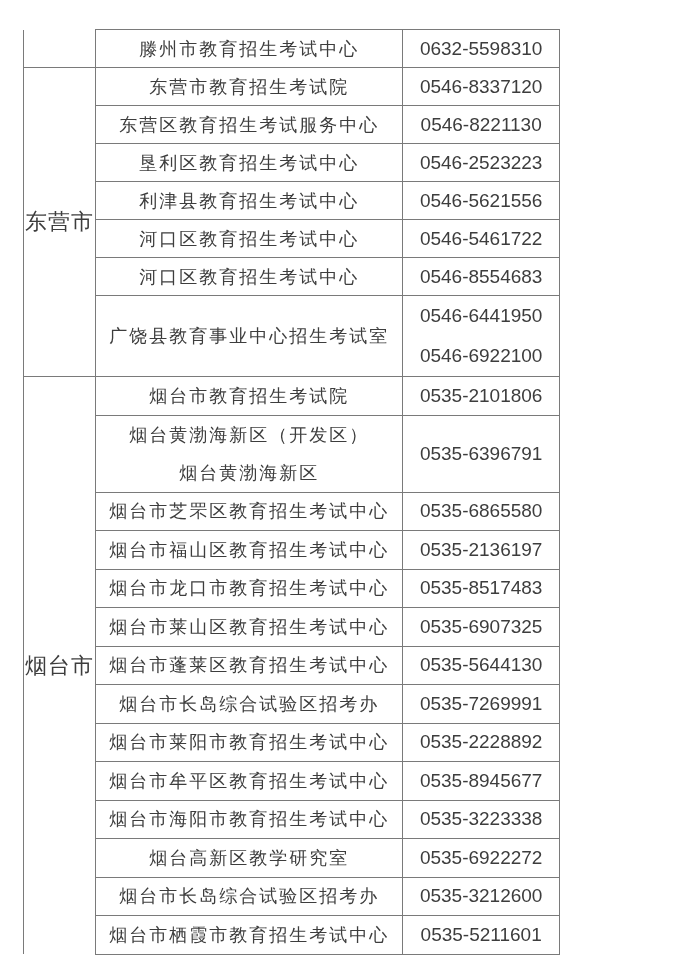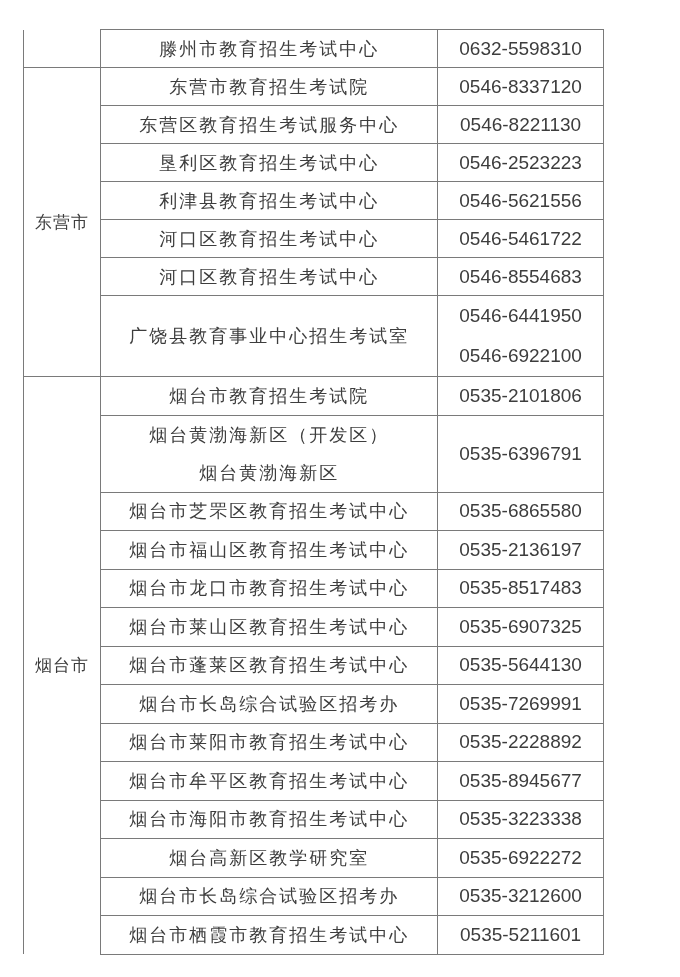--- a/index.html
+++ b/index.html
@@ -2,21 +2,21 @@
 <html><head>
 <meta charset="utf-8">
 <style>
   html, body {
     margin: 0;
     padding: 0;
     background: #ffffff;
   }
   .page {
     position: relative;
-    width: 604px;
+    width: 560px;
     height: 977px;
     background: #ffffff;
     overflow: hidden;
   }
   table.contact-table {
     border-collapse: collapse;
     table-layout: fixed;
     margin: 29px 0 0 23px;
     color: #3d3d3d;
   }
@@ -29,21 +29,21 @@
     vertical-align: middle;
     padding: 0;
     overflow: hidden;
   }
   tr            { height: 38px; }
   tr.g3         { height: 38.5px; }
   tr.tall-a     { height: 80px; }
   tr.tall-b     { height: 77px; }
   td.city {
     font-family: Liberation Mono, monospace;
-    font-size: 17px;
+    font-size: 22px;
     letter-spacing: 1px;
   }
   td.city.no-top    { border-top: none; }
   td.city.no-bottom { border-bottom: none; }
   td.org {
     font-family: "Liberation Serif", "DejaVu Serif", serif;
     font-size: 18px;
     letter-spacing: 2px;
   }
   td.phone {

